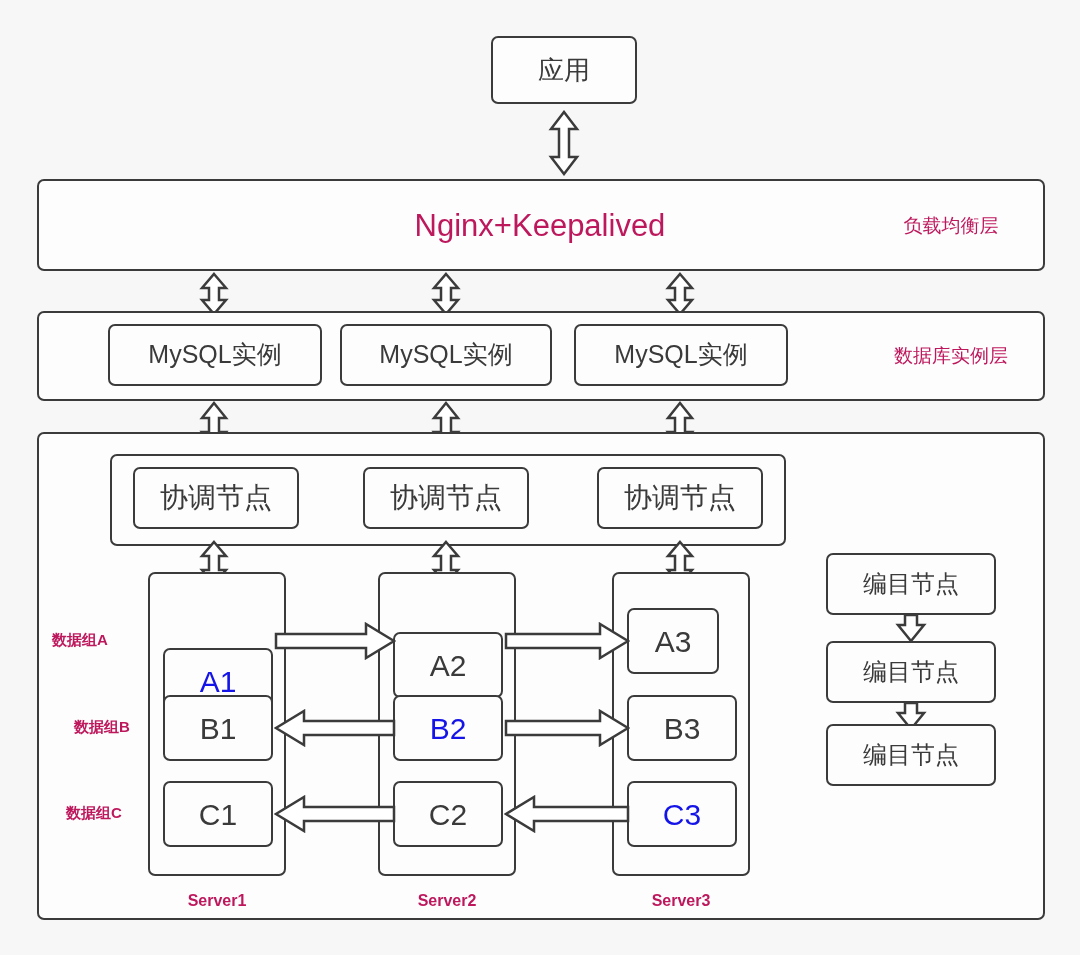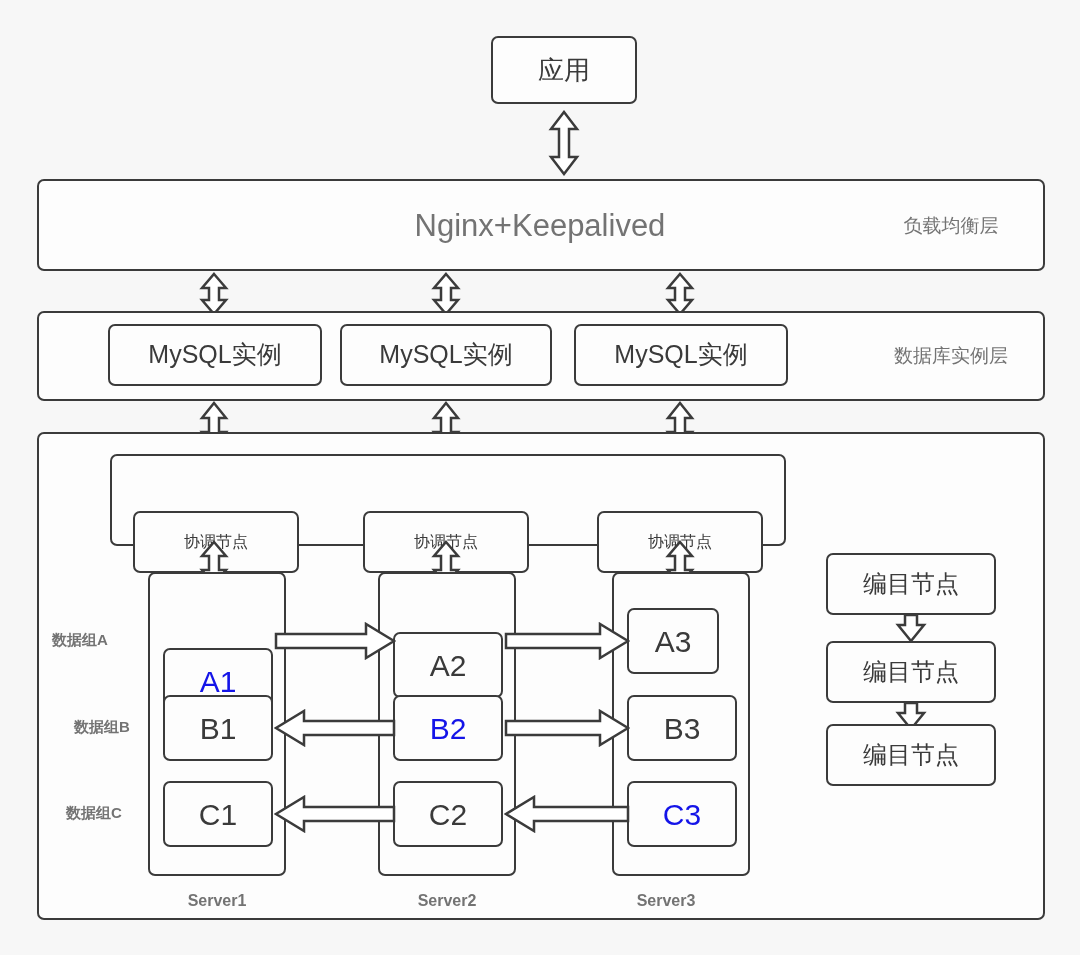--- a/index.html
+++ b/index.html
@@ -39,29 +39,29 @@
     background: #fdfdfd;
     border: 2.5px solid #3b3b3b;
     border-radius: 7px;
   }
   .label {
     position: absolute;
     box-sizing: border-box;
     display: flex;
     align-items: center;
     justify-content: center;
-    color: #737373;
+    color: #be185d;
     white-space: nowrap;
   }
 
   
   .t-app      { font-size: 26px; }
   .t-nginx    { font-size: 31px; }
   .t-mysql    { font-size: 25px; }
-  .t-coord    { font-size: 16px; margin-top: 44px; }
+  .t-coord    { font-size: 28px; }
   .t-cat      { font-size: 24px; }
   .t-node     { font-size: 30px; }
   .t-layer    { font-size: 19px; }
   .t-group    { font-size: 15px; font-weight: bold; }
   .t-server   { font-size: 16px; font-weight: bold; }
 
   .blue { color: #1414e8; }
 
   
   .arrow {
@@ -218,21 +218,21 @@
   <div class="plainbox" style="left:612px; top:572px; width:138px; height:304px;"></div>
   <div class="box t-node" style="left:627px; top:608px; width:92px; height:66px;">
     <span>A3</span>
   </div>
   <div class="box t-node" style="left:627px; top:695px; width:110px; height:66px;">
     <span>B3</span>
   </div>
   <div class="box t-node" style="left:627px; top:781px; width:110px; height:66px;">
     <span class="blue">C3</span>
   </div>
-  <div class="label t-server" style="left:606px; top:890px; width:120px; height:22px;text-align:right;">
+  <div class="label t-server" style="left:621px; top:890px; width:120px; height:22px;text-align:right;">
     <span>Server3</span>
   </div>
 
   <div class="arrow" style="left:274px; top:622px; width:122px; height:38px;">
     <svg width="122" height="38" viewBox="0 0 122 38">
       <polygon class="apoly" points="2,12 92,12 92,2 120,19 92,36 92,26 2,26"></polygon>
     </svg>
   </div>
 
   <div class="arrow" style="left:274px; top:709px; width:122px; height:38px;">

